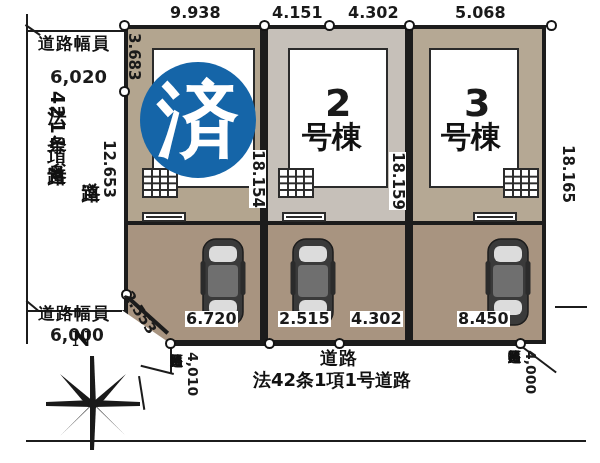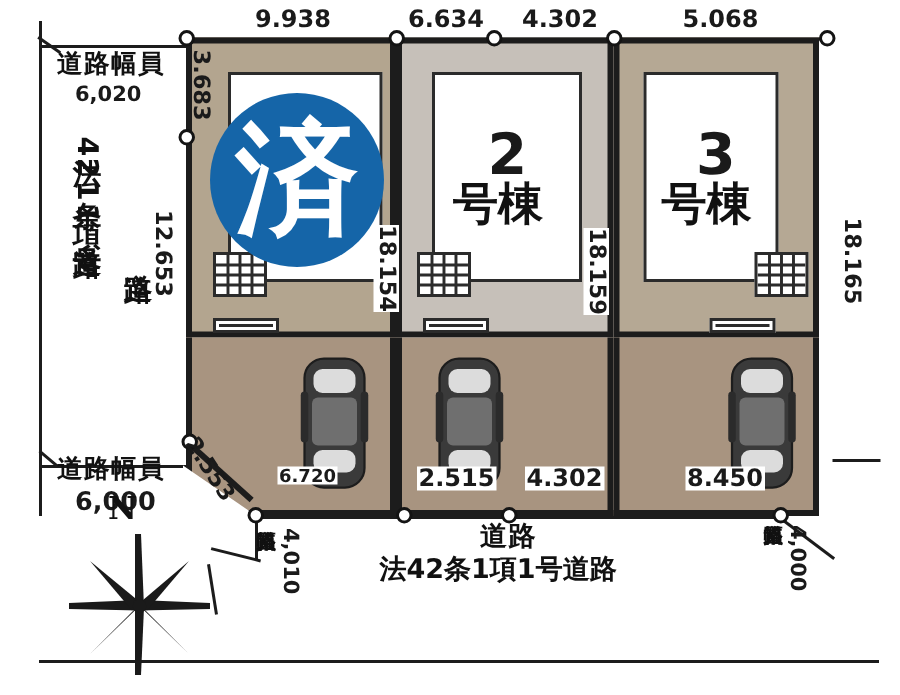--- a/index.html
+++ b/index.html
@@ -187,38 +187,38 @@
   <div class="pt" style="left:404px;top:20px;"></div>
   <div class="pt" style="left:546px;top:20px;"></div>
   <div class="pt" style="left:119px;top:86px;"></div>
   <div class="pt" style="left:121px;top:289px;"></div>
   <div class="pt" style="left:165px;top:338px;"></div>
   <div class="pt" style="left:264px;top:338px;"></div>
   <div class="pt" style="left:334px;top:338px;"></div>
   <div class="pt" style="left:515px;top:338px;"></div>
 
   <div class="t num" style="left:170px;top:5px;font-size:16px;">9.938</div>
-  <div class="t num" style="left:272px;top:5px;font-size:16px;">6.634</div>
+  <div class="t num" style="left:272px;top:5px;font-size:16px;">4.151</div>
   <div class="t num" style="left:348px;top:5px;font-size:16px;">4.302</div>
   <div class="t num" style="left:455px;top:5px;font-size:16px;">5.068</div>
 
   <div class="t num vertnum" style="left:126px;top:33px;font-size:15px;">3.683</div>
   <div class="t num vertnum" style="left:101px;top:140px;font-size:15px;">12.653</div>
   <div class="t num vertnum onfill" style="left:249px;top:150px;font-size:15px;">18.154</div>
   <div class="t num vertnum onfill" style="left:389px;top:152px;font-size:15px;">18.159</div>
   <div class="t num vertnum" style="left:560px;top:145px;font-size:15px;">18.165</div>
   <div class="t num" style="left:133px;top:289px;font-size:15px;transform:rotate(57deg);transform-origin:0 0;">2.553</div>
 
-  <div class="t num onfill" style="left:185px;top:311px;font-size:12px;">6.720</div>
+  <div class="t num onfill" style="left:185px;top:311px;font-size:16px;">6.720</div>
   <div class="t num onfill" style="left:278px;top:311px;font-size:16px;">2.515</div>
   <div class="t num onfill" style="left:350px;top:311px;font-size:16px;">4.302</div>
   <div class="t num onfill" style="left:457px;top:311px;font-size:16px;">8.450</div>
 
   <div class="t jp" style="left:38px;top:35px;font-size:17px;letter-spacing:1px;">道路幅員</div>
-  <div class="t num" style="left:50px;top:56px;font-size:14px;">6,020</div>
+  <div class="t num" style="left:50px;top:68px;font-size:18px;">6,020</div>
 
   <div class="t jp" style="left:38px;top:305px;font-size:17px;letter-spacing:1px;">道路幅員</div>
   <div class="t num" style="left:50px;top:327px;font-size:17px;">6,000</div>
 
   <div class="t jp vert" style="left:48px;top:90px;font-size:19px;letter-spacing:1px;">法42条1項1号道路</div>
   <div class="t jp vert" style="left:82px;top:168px;font-size:19px;letter-spacing:1px;">道路</div>
 
   <div class="t jp" style="left:320px;top:349px;font-size:18px;letter-spacing:1px;">道路</div>
   <div class="t jp" style="left:253px;top:371px;font-size:18px;letter-spacing:0px;">法42条1項1号道路</div>
 

